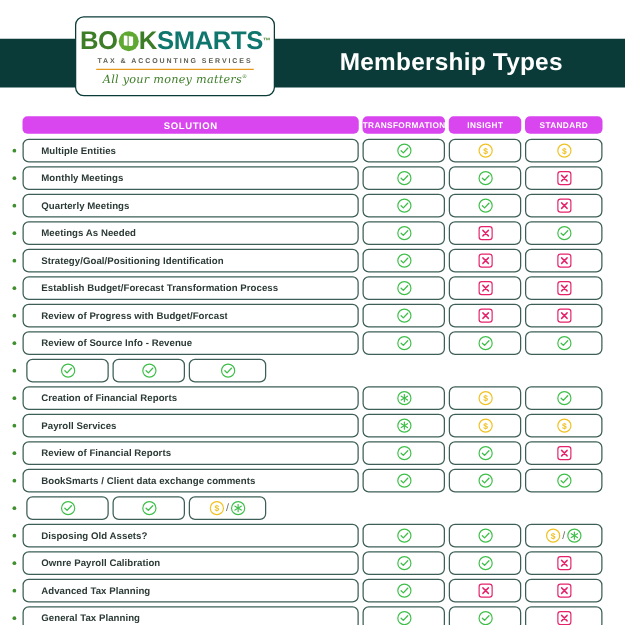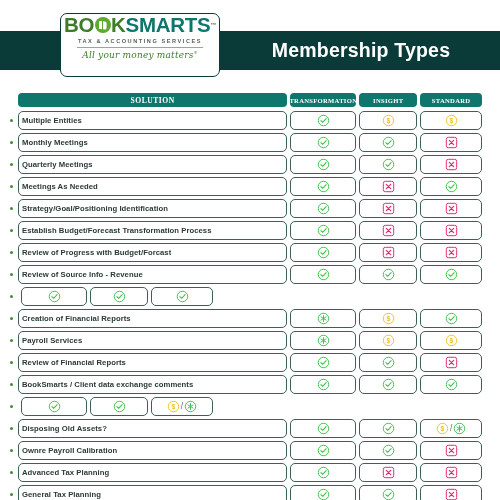--- a/index.html
+++ b/index.html
@@ -17,21 +17,21 @@
   }
   .header-title{
     position:absolute;left:222px;top:31px;width:278px;height:39px;
     display:flex;align-items:center;justify-content:center;
     color:#ffffff;font-size:19.5px;font-weight:bold;letter-spacing:.2px;text-align:center;
   }
   .logo-card{
     position:absolute;left:60px;top:13px;width:160px;height:64px;
     background:#ffffff;border:1.4px solid #0a3b38;border-radius:7px;
     box-sizing:border-box;display:flex;flex-direction:column;
-    align-items:center;justify-content:flex-start;overflow:hidden;
+    align-items:center;justify-content:center;overflow:hidden;
   }
   .logo-wordmark{
     display:flex;align-items:center;justify-content:center;
     font-size:20.5px;font-weight:bold;letter-spacing:-0.3px;line-height:1;
     margin-top:1px;
   }
   .logo-bo{color:#3e7d28;}
   .logo-k{color:#3e7d28;}
   .logo-smarts{color:#0f766e;}
   .logo-tm{font-size:6px;vertical-align:super;color:#3e7d28;}
@@ -60,38 +60,38 @@
     color:#3e7d28;letter-spacing:.2px;white-space:nowrap;
   }
   .logo-tag sup{font-size:4px;}
 
   
   .table{
     position:absolute;left:18px;top:93px;width:464px;
   }
   .thead{display:flex;align-items:stretch;height:15px;}
   .th{
-    background:#0f766e;color:#ffffff;border-radius:4px;
+    background:#d946ef;color:#ffffff;border-radius:4px;
     display:flex;align-items:center;justify-content:center;
-    font-weight:bold;box-sizing:border-box;height:14px;font-family:Liberation Serif, serif;
+    font-weight:bold;box-sizing:border-box;height:14px;
   }
   .th-solution{width:270px;font-size:7.6px;letter-spacing:.5px;}
   .th-col{font-size:6.6px;letter-spacing:.3px;}
   .gap{width:3px;flex:none;}
 
   .row{display:flex;align-items:stretch;height:19px;margin-top:3px;position:relative;}
   .row-bullet{
     position:absolute;left:-8.5px;top:8px;width:3px;height:3px;border-radius:50%;
     background:#3e8f2e;
   }
   .cell{
     border:1px solid #3d5f57;border-radius:5px;box-sizing:border-box;
     background:#ffffff;display:flex;align-items:center;height:19px;
   }
-  .cell-solution{width:270px;padding-left:3px;}
+  .cell-solution{width:270px;padding-left:14px;}
   .cell-mark{justify-content:center;}
   .sol-text{
     font-size:7.7px;color:#2b3a36;font-weight:bold;letter-spacing:.05px;
     white-space:nowrap;overflow:hidden;
   }
 
   .col-transformation{width:66px;}
   .col-insight{width:58px;}
   .col-standard{width:62px;}
 

